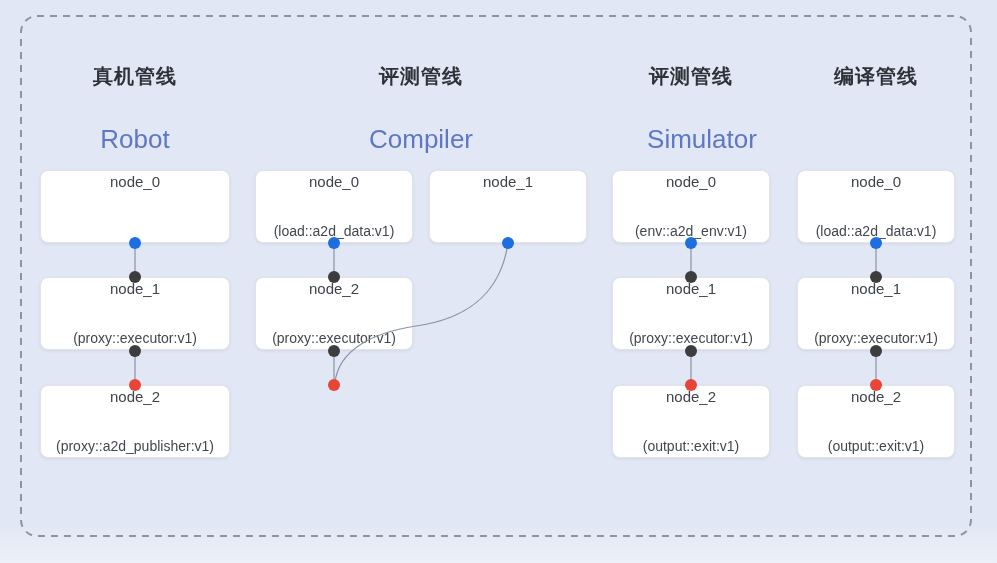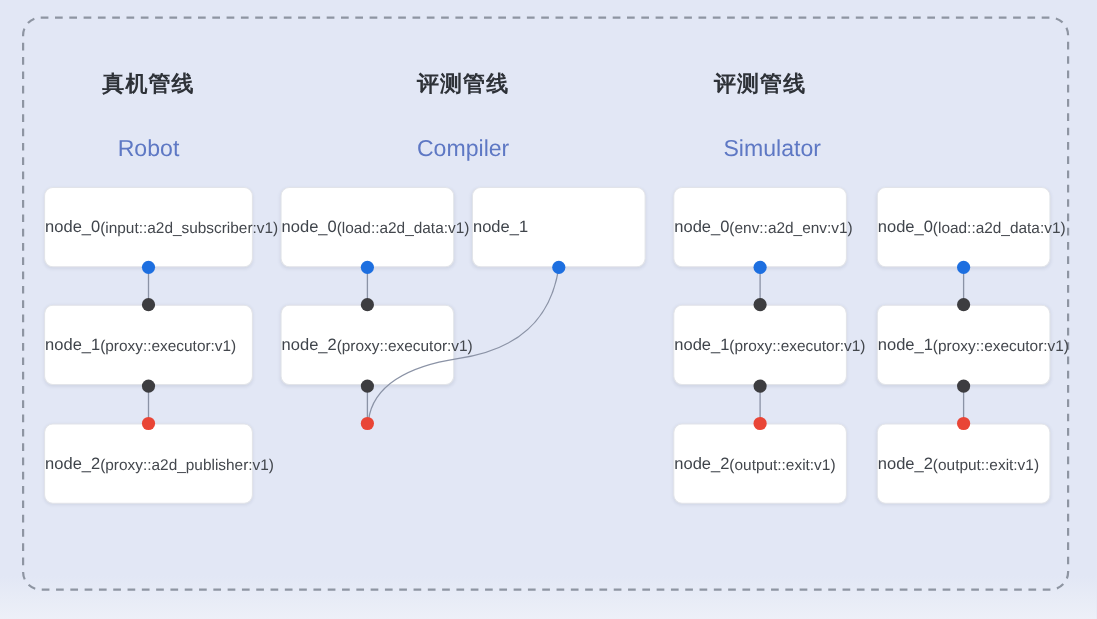--- a/index.html
+++ b/index.html
@@ -24,32 +24,32 @@
     width:240px;height:26px;top:63px;
     text-align:center;
     font-size:20px;font-weight:700;
     color:#2e3238;
     letter-spacing:1px;
   }
   .title-en{
     position:absolute;z-index:2;
     width:240px;height:24px;top:124px;
     text-align:center;
-    font-size:21px;font-weight:400;
+    font-size:26px;font-weight:400;
     color:#5e78c4;
   }
   .node{
     position:absolute;z-index:2;
     height:73px;
     background:#ffffff;
     border:1px solid #e2e4e9;
     border-radius:8px;
     box-shadow:0 1px 3px rgba(60,70,100,0.10);
-    display:flex;
-    align-items:center;justify-content:flex-start;
+    display:flex;flex-direction:column;
+    align-items:center;justify-content:space-between;
     box-sizing:border-box;
   }
   .node .l1{
     font-size:15px;line-height:22px;color:#3f444b;
   }
   .node .l2{
     font-size:14px;line-height:22px;color:#43474d;
     white-space:nowrap;
   }
 </style>
@@ -58,28 +58,28 @@
 
 <div id="stage">
 
   <svg id="bg-layer" class="layer">
     <rect x="21" y="16" width="950" height="520" rx="16" ry="16" fill="none" stroke-width="2" stroke-dasharray="7 6" stroke="#8e95a2"></rect>
   </svg>
 
   <div class="title-zh" style="left:301px;">评测管线</div>
   <div class="title-zh" style="left:15px;">真机管线</div>
   <div class="title-zh" style="left:571px;">评测管线</div>
+  <div class="title-zh" style="left:756px;">编译管线</div>
 
   <div class="title-en" style="left:15px;">Robot</div>
   <div class="title-en" style="left:301px;">Compiler</div>
   <div class="title-en" style="left:582px;">Simulator</div>
 
   <div class="node" style="left:40px;top:170px;width:190px;">
     <div class="l1">node_0</div>
-    <div class="l2">(input::a2d_subscriber:v1)</div>
   </div>
   <div class="node" style="left:40px;top:277px;width:190px;">
     <div class="l1">node_1</div>
     <div class="l2">(proxy::executor:v1)</div>
   </div>
   <div class="node" style="left:40px;top:385px;width:190px;">
     <div class="l1">node_2</div>
     <div class="l2">(proxy::a2d_publisher:v1)</div>
   </div>
 

